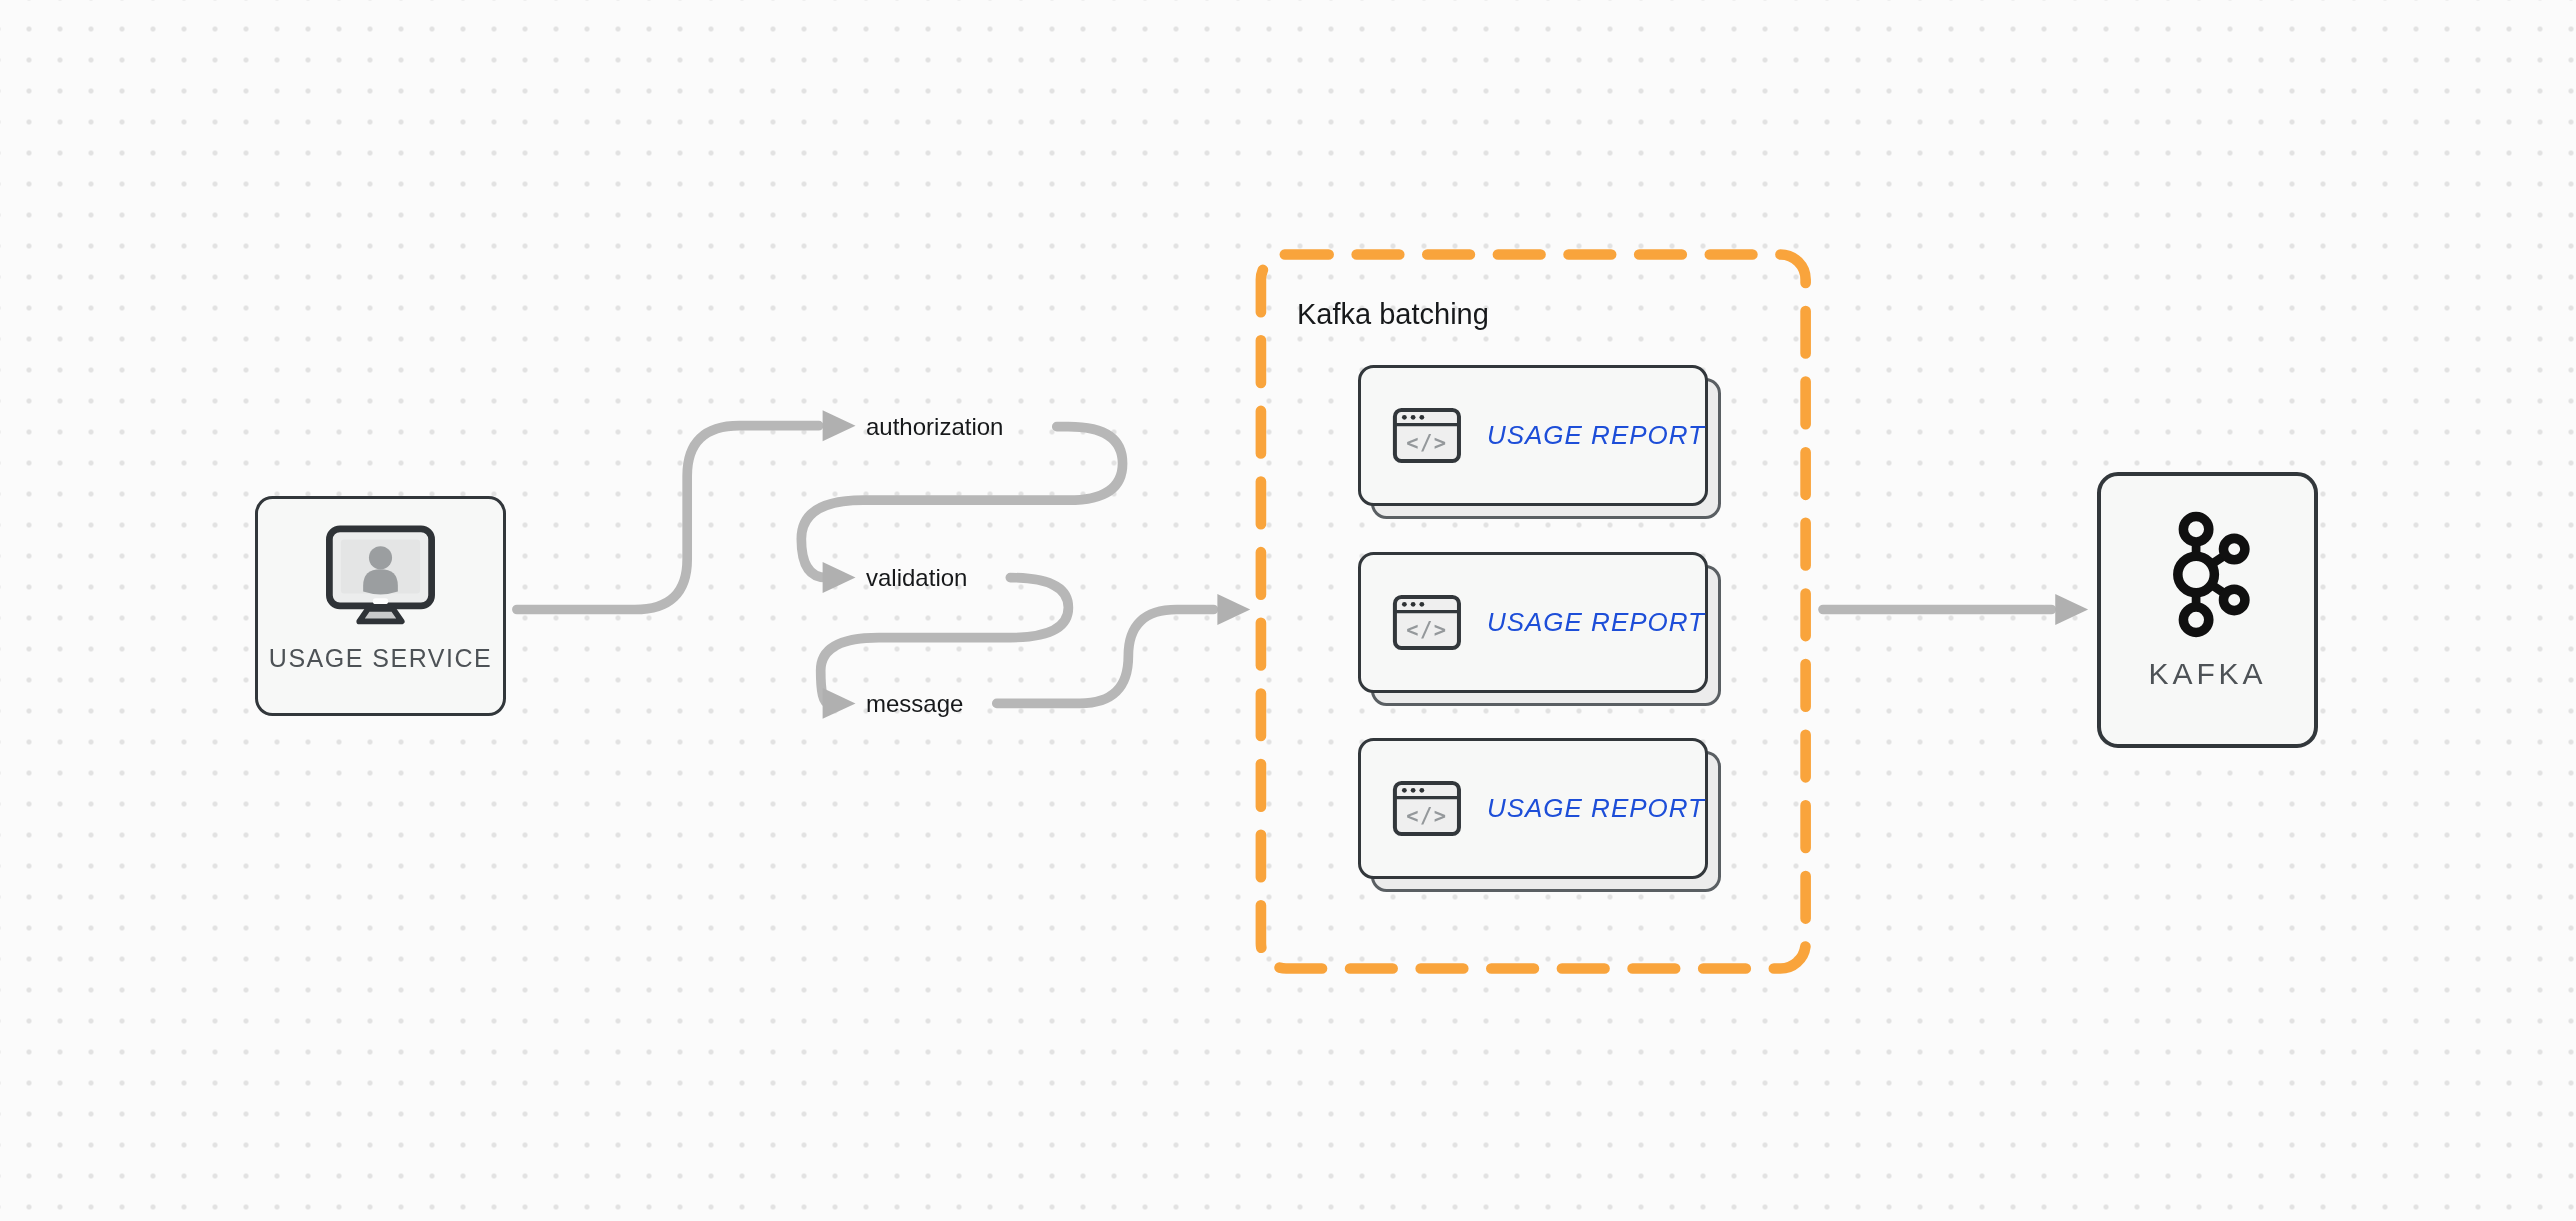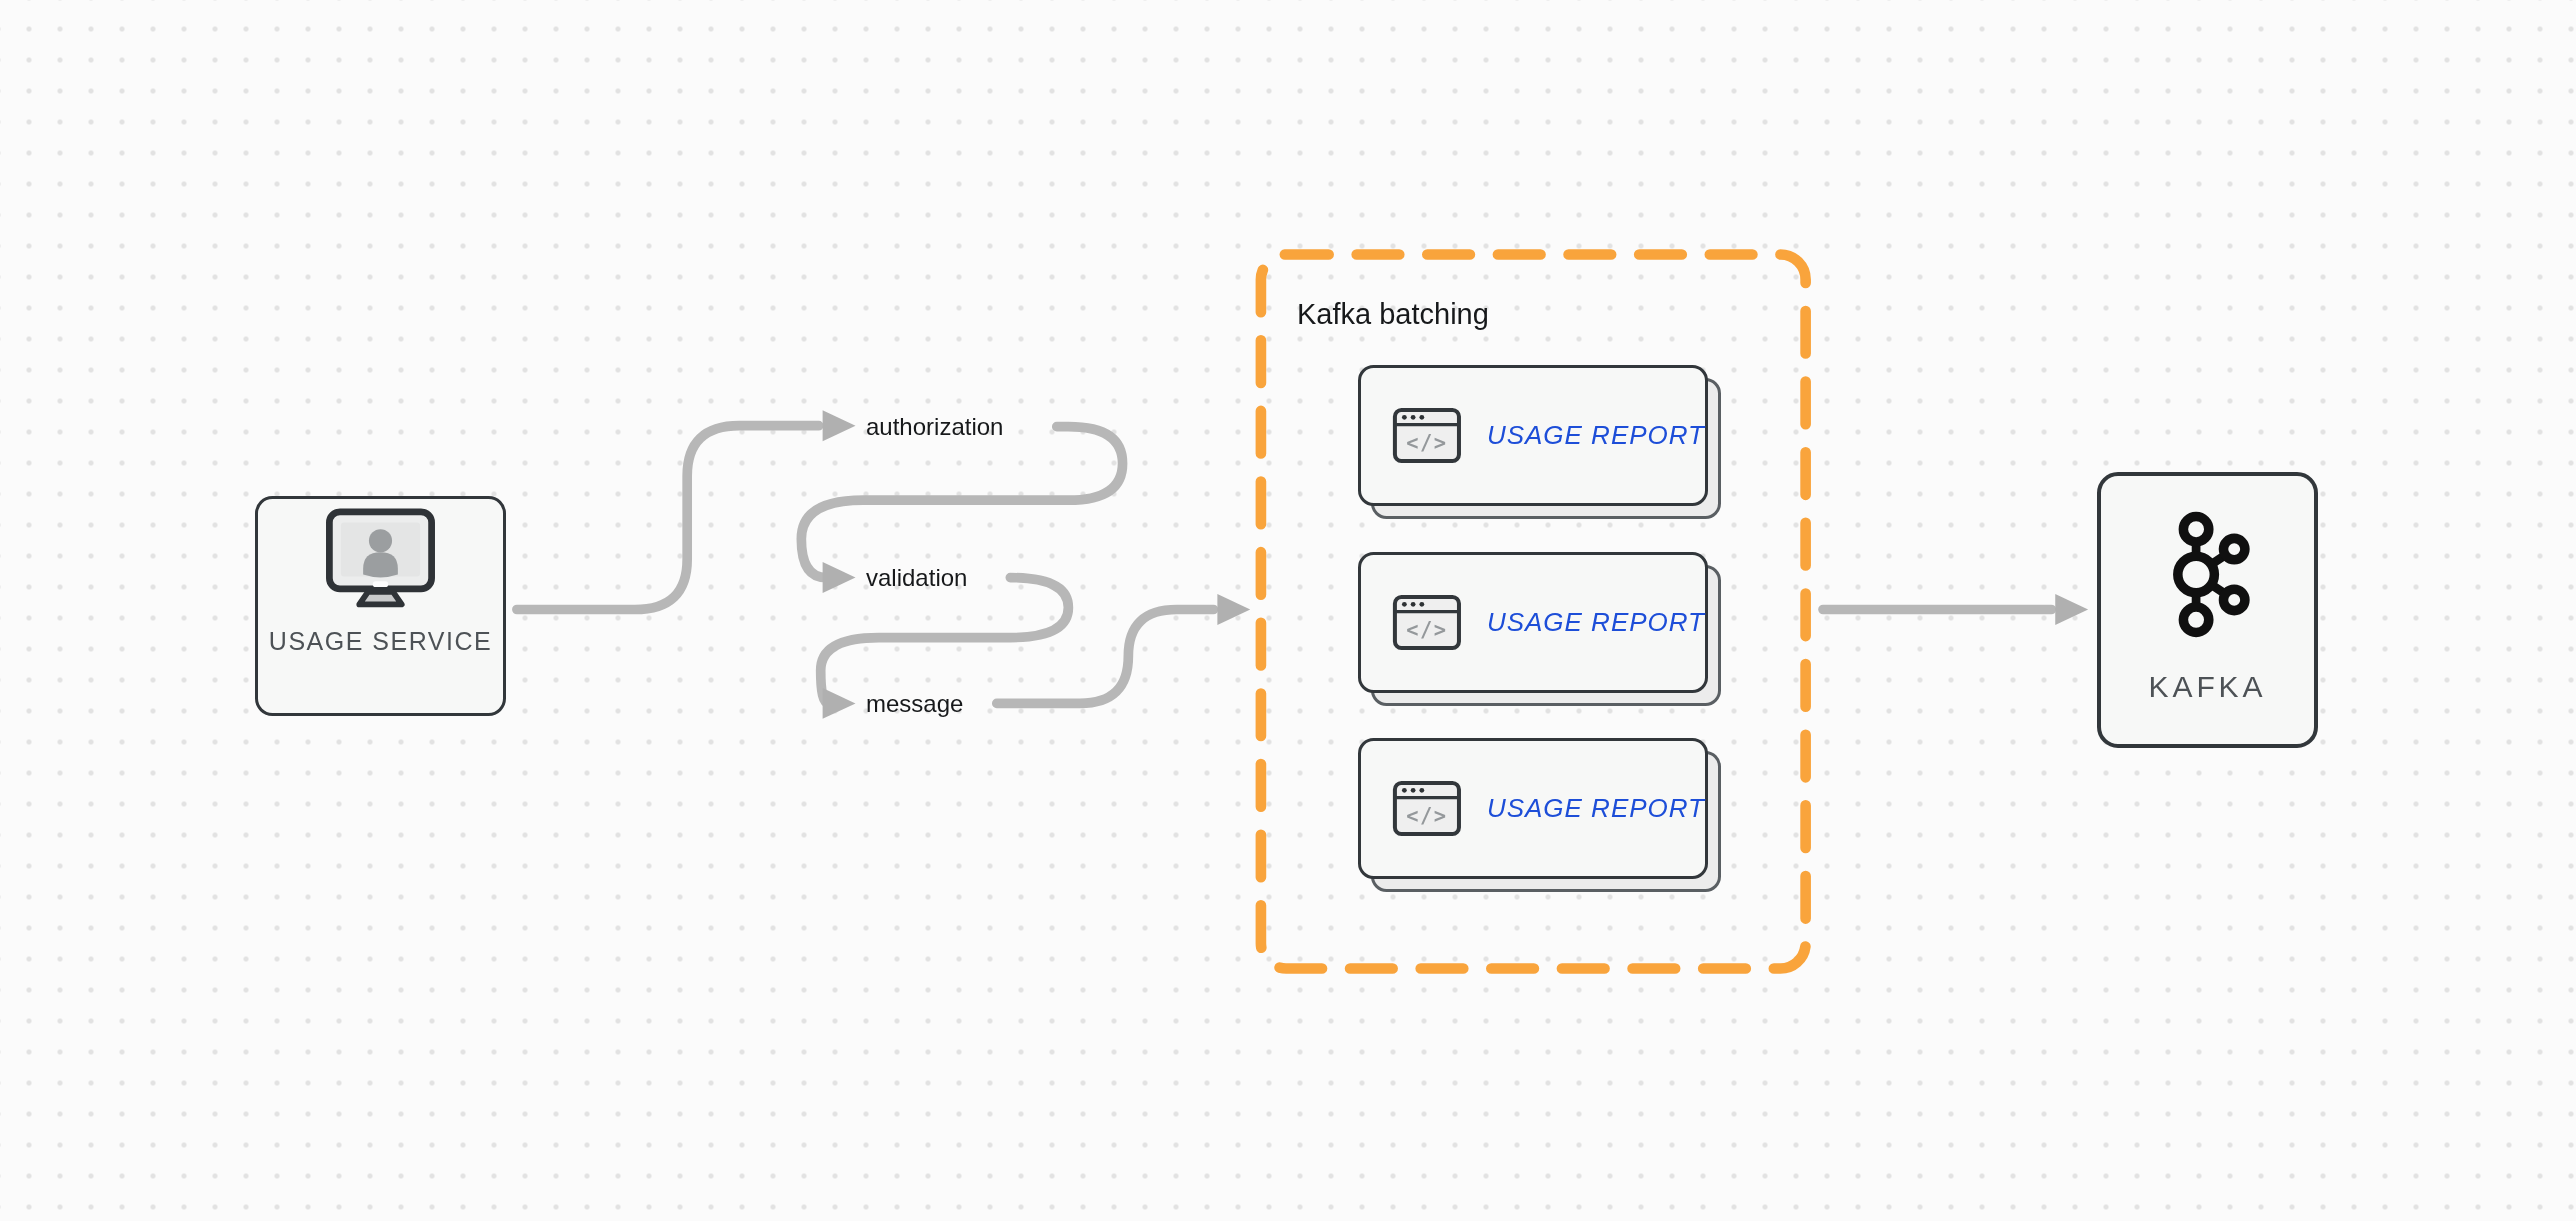--- a/index.html
+++ b/index.html
@@ -11,28 +11,28 @@
     background-size:31px 31px;
     background-position:13.5px 13.5px;
   }
   svg.wires{position:absolute; left:0; top:0; width:2576px; height:1221px; pointer-events:none;}
 
   .node{
     position:absolute; box-sizing:border-box;
     background:#f7f8f7; border:3.9px solid #32373b; border-radius:17.4px;
     display:flex; flex-direction:column; align-items:center;
   }
-  #usage-node{left:255px; top:496px; width:251px; height:220px; padding-top:8px;}
+  #usage-node{left:255px; top:496px; width:251px; height:220px; padding-top:25px;}
   #kafka-node{left:2097px; top:472px; width:221px; height:276px; padding-top:31px; border-width:4.8px; border-radius:21px;}
 
   .node-label{
     color:#4d5256; font-size:25px; letter-spacing:1.5px; font-weight:500;
     line-height:29px; text-align:center;
   }
-  #kafka-node .node-label{font-size:30px; letter-spacing:3.9px; margin-top:30px; font-weight:400;}
+  #kafka-node .node-label{font-size:30px; letter-spacing:3.9px; margin-top:17px; font-weight:400;}
   #usage-node .node-label{margin-top:11.6px;}
 
   .step-label{
     position:absolute; left:866px; height:39px; line-height:39px;
     color:#17191b; font-size:24px; font-weight:500; white-space:nowrap;
   }
   #step-authorization{top:407px;}
   #step-validation{top:558px;}
   #step-batching{top:684px;}
 

